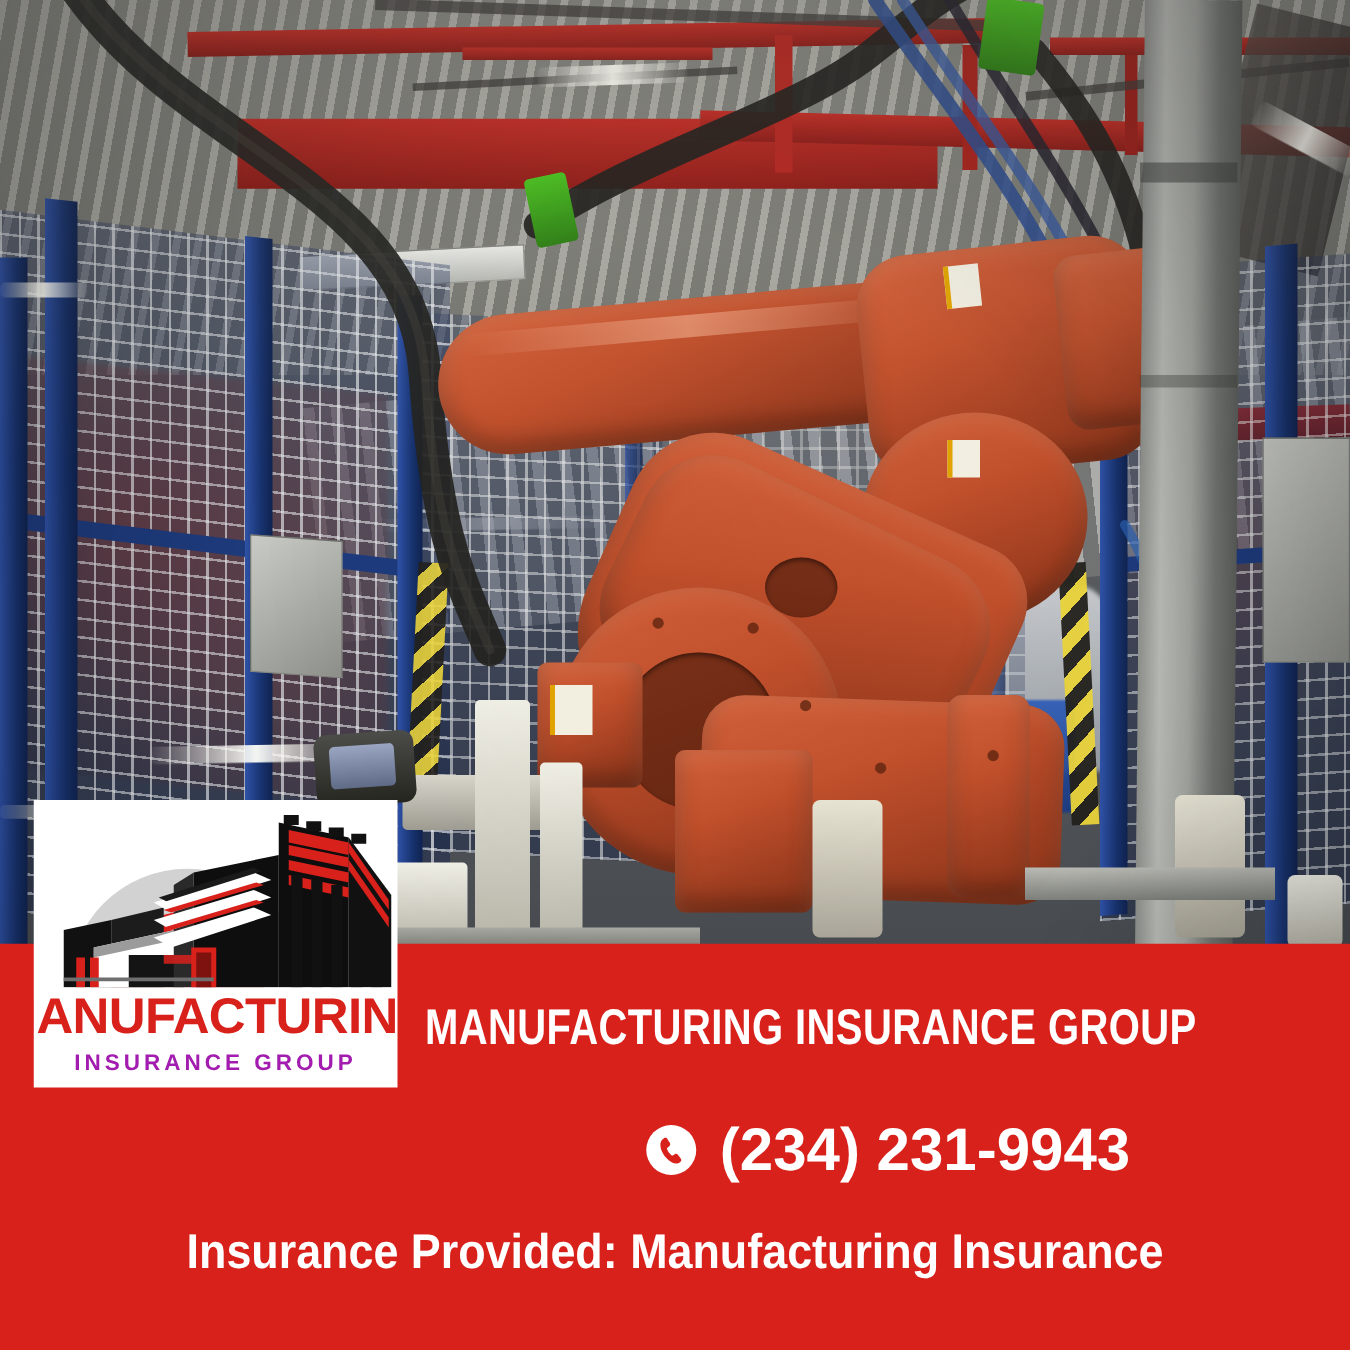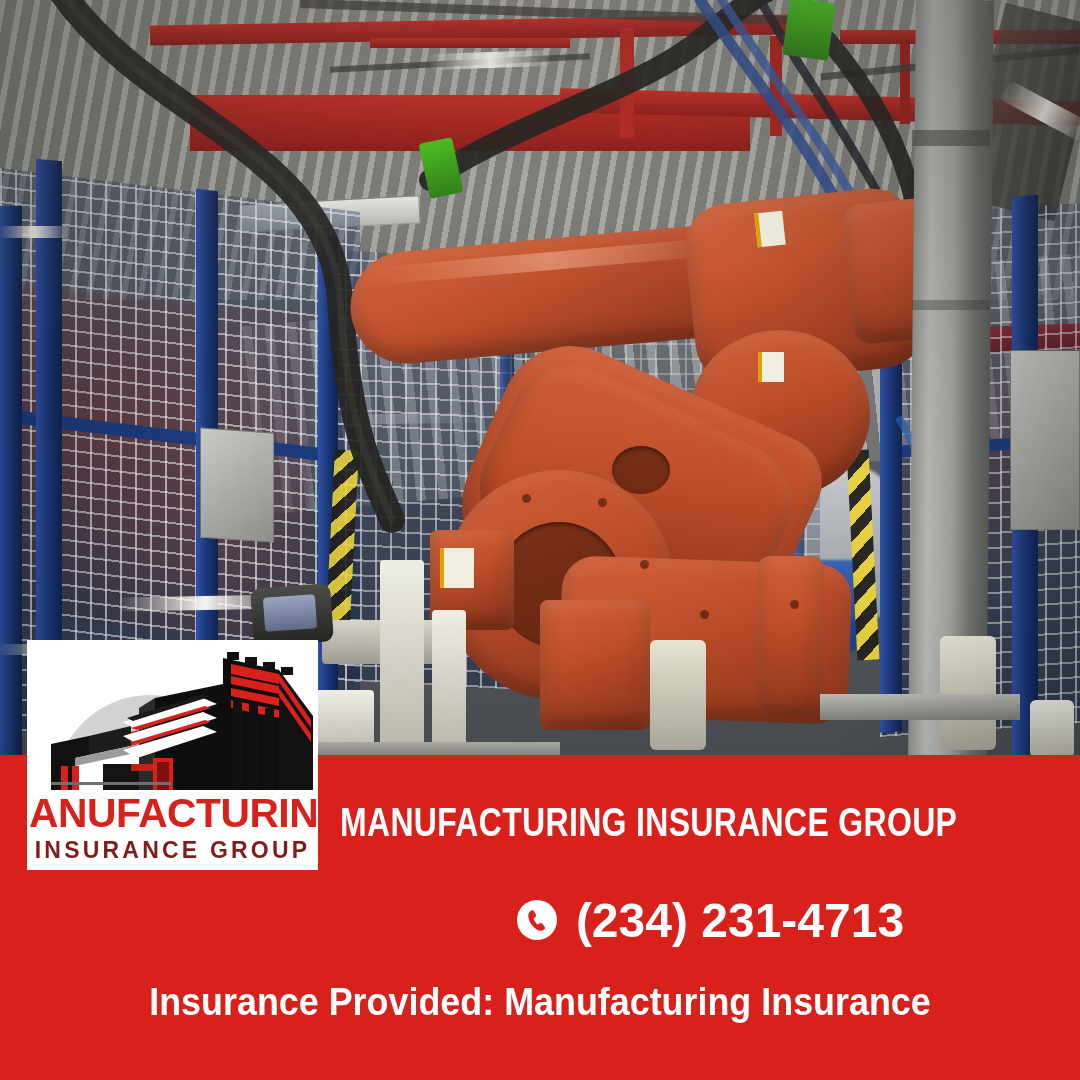--- a/index.html
+++ b/index.html
@@ -183,21 +183,21 @@
 
   
   .logo-card{position:absolute;left:27px;top:640px;width:291px;height:230px;background:#ffffff;overflow:hidden;}
   .logo-art{position:absolute;left:0;top:0;width:291px;height:150px;overflow:hidden;}
   .logo-word{position:absolute;left:-10px;top:150px;width:311px;height:46px;
       display:flex;align-items:center;justify-content:center;
       color:var(--red,#d9211c);font-weight:800;font-size:40px;letter-spacing:-0.5px;
       font-family:"Liberation Sans", sans-serif;transform:scaleX(1.02);white-space:nowrap;}
   .logo-sub{position:absolute;left:0;top:196px;width:291px;height:28px;
       display:flex;align-items:center;justify-content:center;
-      color:#7f1d1d;font-weight:700;font-size:23px;letter-spacing:3.2px;
+      color:#a21caf;font-weight:700;font-size:18px;letter-spacing:3.2px;
       font-family:"Liberation Sans", sans-serif;white-space:nowrap;}
 
   
   .company{position:absolute;left:340px;top:795px;width:740px;height:54px;
       display:flex;align-items:center;
       color:#fff;font-weight:700;font-size:40px;letter-spacing:.4px;
       transform:scaleX(.80);transform-origin:left center;white-space:nowrap;}
   .phone-row{position:absolute;left:340px;top:888px;width:740px;height:64px;
       display:flex;align-items:center;justify-content:center;gap:18px;}
   .phone-icon{width:42px;height:42px;flex:0 0 auto;}
@@ -388,18 +388,18 @@
 
   <div class="company">MANUFACTURING INSURANCE GROUP</div>
 
   <div class="phone-row">
     <span class="phone-icon">
       <svg width="42" height="42" viewBox="0 0 42 42">
         <circle cx="21" cy="21" r="20" fill="#ffffff"></circle>
         <path d="M15.2 11.6c1.0-0.6 2.2-0.3 2.8 0.7l1.9 3.1c0.5 0.9 0.3 2.0-0.5 2.6l-1.5 1.1c-0.3 0.2-0.4 0.6-0.3 1.0 0.6 1.7 2.1 3.9 3.6 5.1 0.3 0.3 0.7 0.3 1.0 0.1l1.6-1.0c0.8-0.5 1.9-0.3 2.5 0.5l2.3 2.9c0.7 0.9 0.5 2.2-0.4 2.9-3.0 2.3-6.4 1.1-9.7-1.9-3.6-3.2-6.0-7.5-6.2-11.3-0.1-2.3 0.5-4.3 2.9-5.8z" fill="#d9211c"></path>
       </svg>
     </span>
-    <span class="phone-num">(234) 231-4713</span>
+    <span class="phone-num">(234) 231-9943</span>
   </div>
 
   <div class="provided">Insurance Provided: Manufacturing Insurance</div>
 
 </div>
 
 </body></html>

